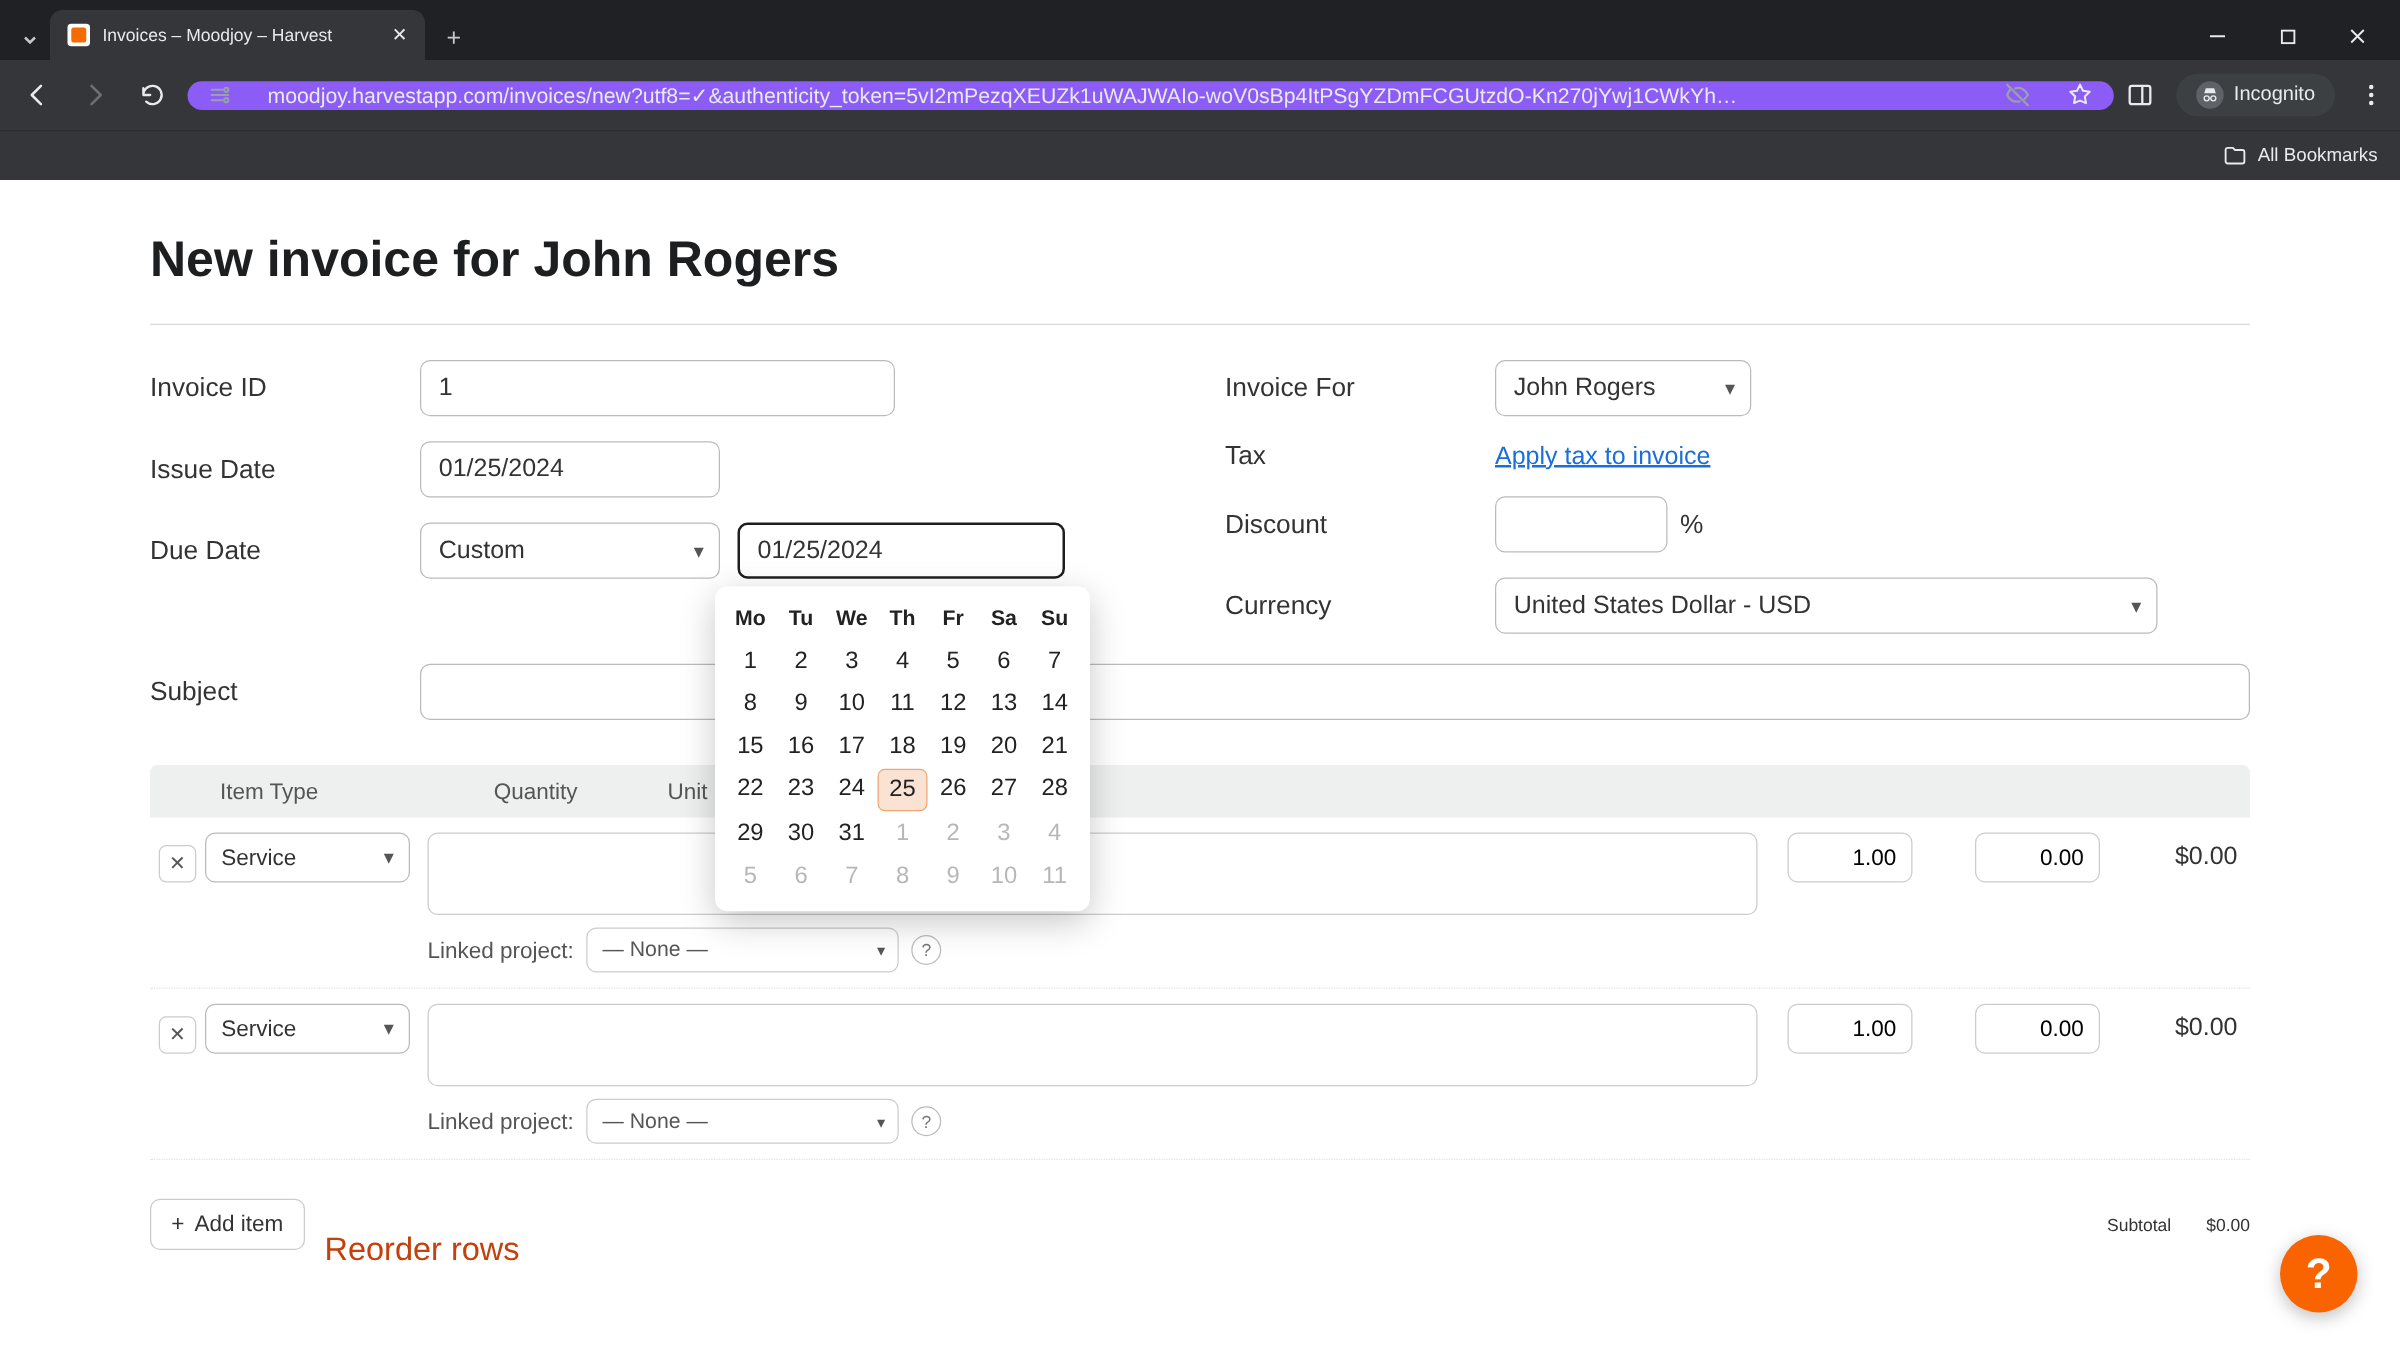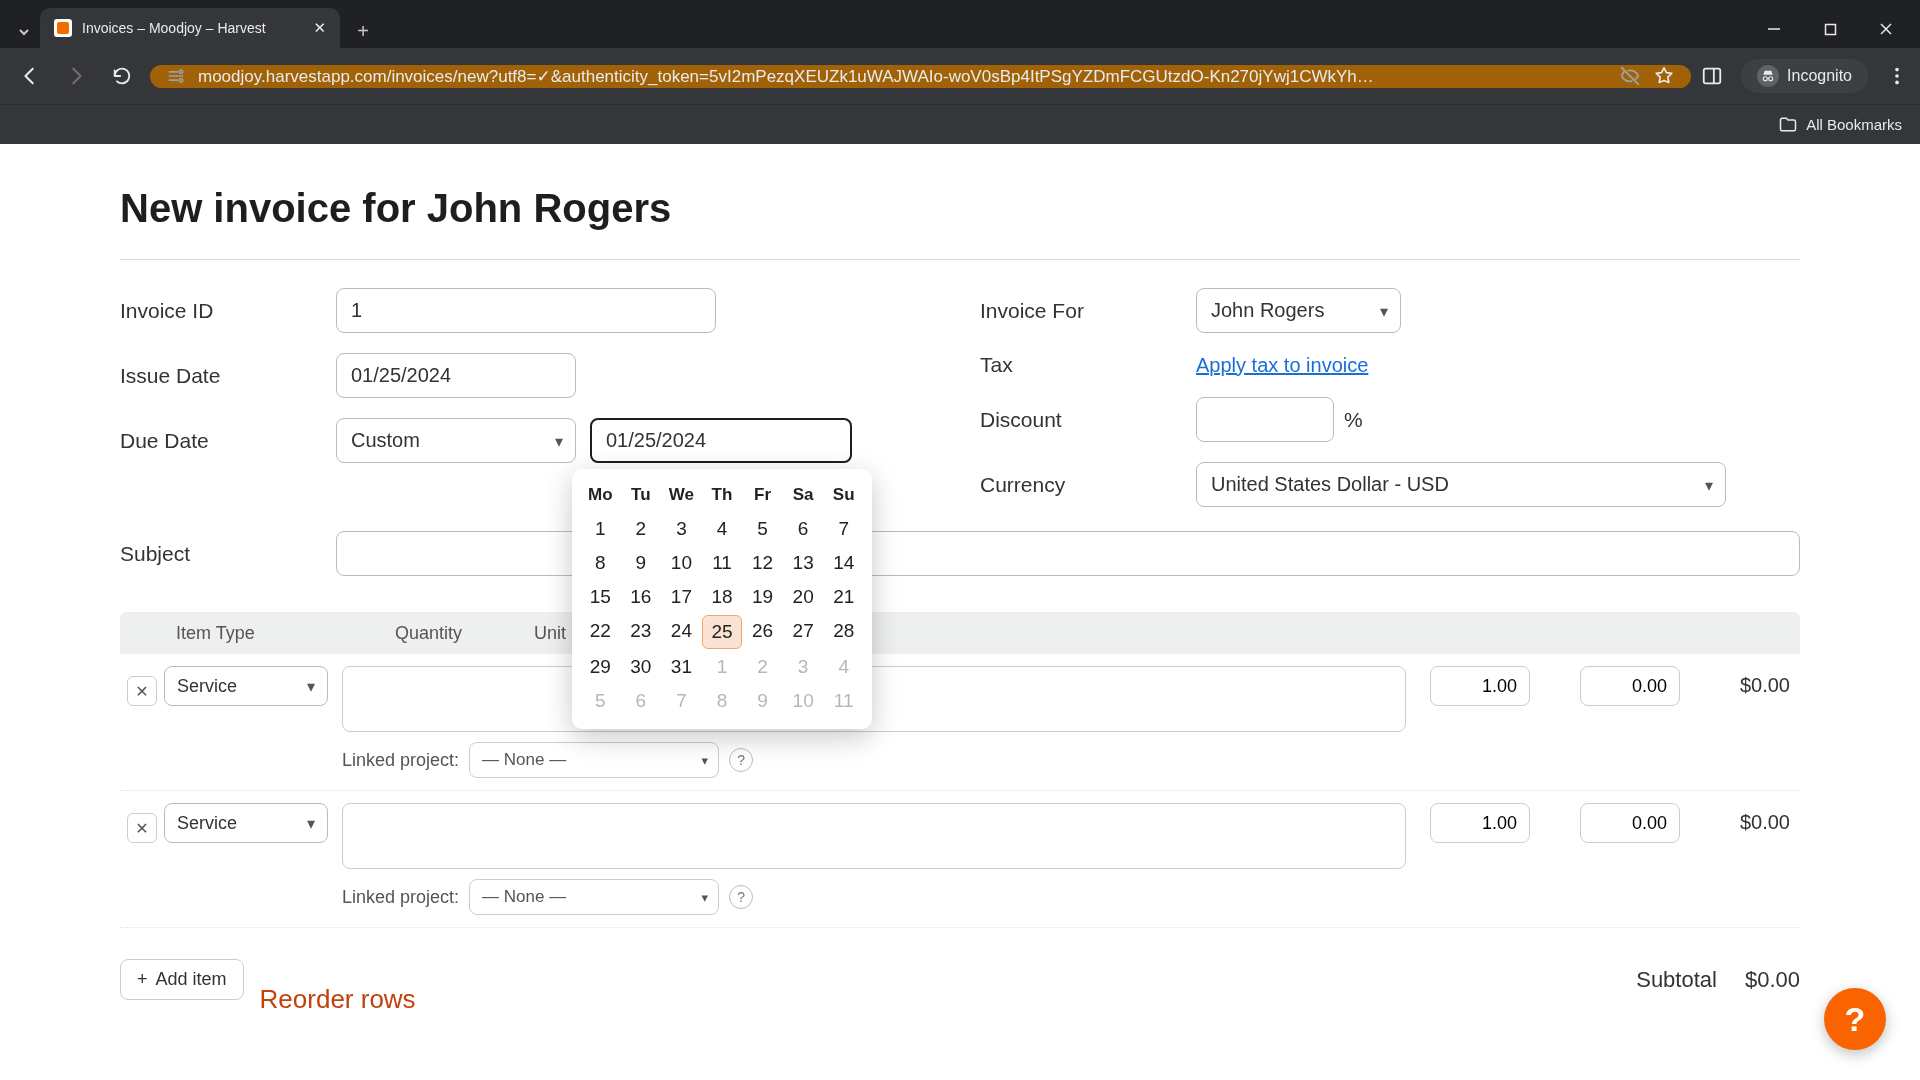--- a/index.html
+++ b/index.html
@@ -14,21 +14,21 @@
   .favicon-inner { width:12px; height:12px; background:#f36c00; border-radius:2px; }
   .tab-title { color:#e8eaed; font-size:14px; flex:1; white-space:nowrap; overflow:hidden; text-overflow:ellipsis; }
   .tab-close { color:#e8eaed; font-size:15px; }
   .newtab { width:34px; height:34px; display:flex; align-items:center; justify-content:center; color:#c7c7c7; font-size:20px; margin-left:6px; }
   .win-controls { margin-left:auto; display:flex; gap:4px; }
   .win-btn { width:52px; height:38px; display:flex; align-items:center; justify-content:center; color:#e8eaed; font-size:14px; }
 
   .addrbar { display:flex; align-items:center; height:56px; padding:0 12px; gap:10px; background:#35363a; }
   .nav-btn { width:36px; height:36px; display:flex; align-items:center; justify-content:center; color:#c7c7c7; font-size:20px; border-radius:50%; }
   .nav-btn.disabled { color:#6f6f6f; }
-  .omnibox { flex:1; background:#a16207; border-radius:22px; height:23px; display:flex; align-items:center; padding:0 16px; gap:12px; color:#c7c7c7; font-size:16px; overflow:hidden; }
+  .omnibox { flex:1; background:#8b5cf6; border-radius:22px; height:23px; display:flex; align-items:center; padding:0 16px; gap:28px; color:#c7c7c7; font-size:16px; overflow:hidden; }
   .omni-icon { font-size:18px; color:#9aa0a6; }
   .url-text { flex:1; white-space:nowrap; overflow:hidden; text-overflow:ellipsis; color:#e8eaed; font-size:17px; }
   .addr-right-icons { display:flex; align-items:center; gap:18px; color:#c7c7c7; font-size:20px; }
   .incognito-pill { background:#3c4043; border-radius:20px; padding:6px 16px; display:flex; align-items:center; gap:8px; color:#e8eaed; font-size:16px;text-align:right; }
   .inc-icon { width:22px; height:22px; border-radius:50%; background:#5f6368; display:flex; align-items:center; justify-content:center; font-size:14px;}
   .bookmarks-row { height:40px; background:#35363a; display:flex; align-items:center; justify-content:flex-end; padding:0 18px; border-top:1px solid #2a2b2e;}
   .bm-link { color:#e8eaed; font-size:15px; display:flex; align-items:center; gap:8px;}
 
   
   .viewport { position:relative; height:calc(1080px - 48px - 56px - 40px); background:#fff; overflow:hidden;}
@@ -80,21 +80,21 @@
   .linked-sel .chev { position:absolute; right:10px; font-size:13px; color:#555;}
   .help-circle { width:24px; height:24px; border:1px solid #bbb; border-radius:50%; display:flex; align-items:center; justify-content:center; font-size:14px; color:#777; background:#fff;}
   .num-input { width:100px; height:40px; border:1px solid #ccc; border-radius:8px; text-align:right; padding:0 12px; font-size:18px;}
   .item-qty-col { width:120px; display:flex; justify-content:flex-end; padding-right:10px;}
   .item-up-col  { width:150px; display:flex; justify-content:flex-end; padding-right:10px;}
   .item-amt-col { width:110px; text-align:right; font-size:20px; color:#333; padding-top:8px; padding-right:10px;}
 
   .items-footer { display:flex; align-items:center; margin-top:16px;}
   .add-item-btn { border:1px solid #ccc; border-radius:8px; background:#fff; padding:9px 16px; font-size:18px; display:flex; align-items:center; gap:8px; color:#333;}
   .reorder-link { color:#c2410c; font-size:26px; margin-left:16px; text-decoration:none;margin-top:40px;}
-  .subtotal { margin-left:auto; display:flex; align-items:center; gap:28px; font-size:22px; color:#333;}
+  .subtotal { margin-left:auto; display:flex; align-items:center; gap:28px; font-size:14px; color:#333;}
 
   
   .datepicker { position:absolute; background:#fff; width:300px; border-radius:10px; box-shadow:0 8px 28px rgba(0,0,0,0.22); padding:10px 8px 12px 8px; z-index:100;}
   .dp-head { display:flex; align-items:center; justify-content:space-between; padding:6px 8px 8px 8px;}
   .dp-nav { width:28px; height:28px; display:flex; align-items:center; justify-content:center; font-size:20px; color:#444; border-radius:4px;}
   .dp-title { font-size:19px; font-weight:500; color:#222;}
   .dp-grid { display:grid; grid-template-columns:repeat(7,1fr); text-align:center; row-gap:2px;}
   .dp-dow { font-size:17px; font-weight:600; color:#222; padding:6px 0;}
   .dp-day { font-size:19px; color:#222; padding:5px 0; border-radius:6px; cursor:pointer;}
   .dp-day.muted { color:#b7b7b7;}

